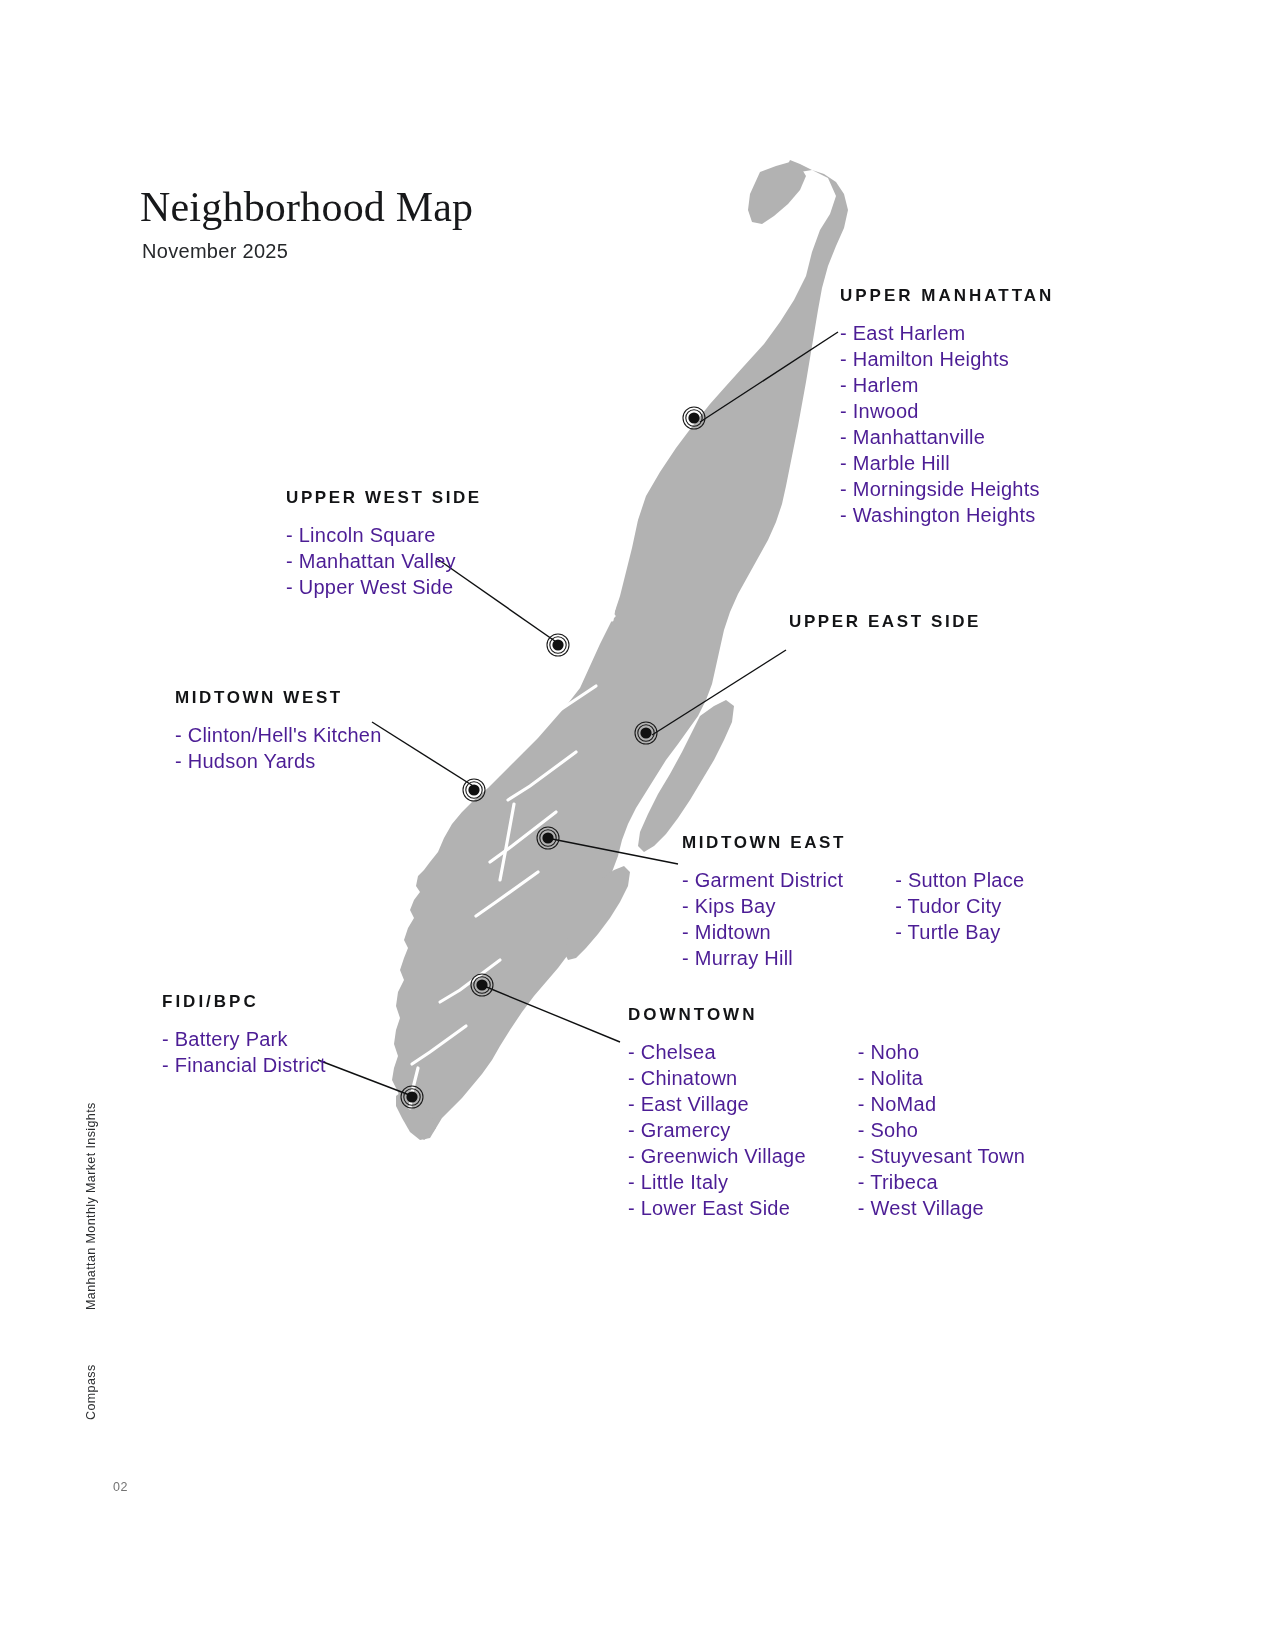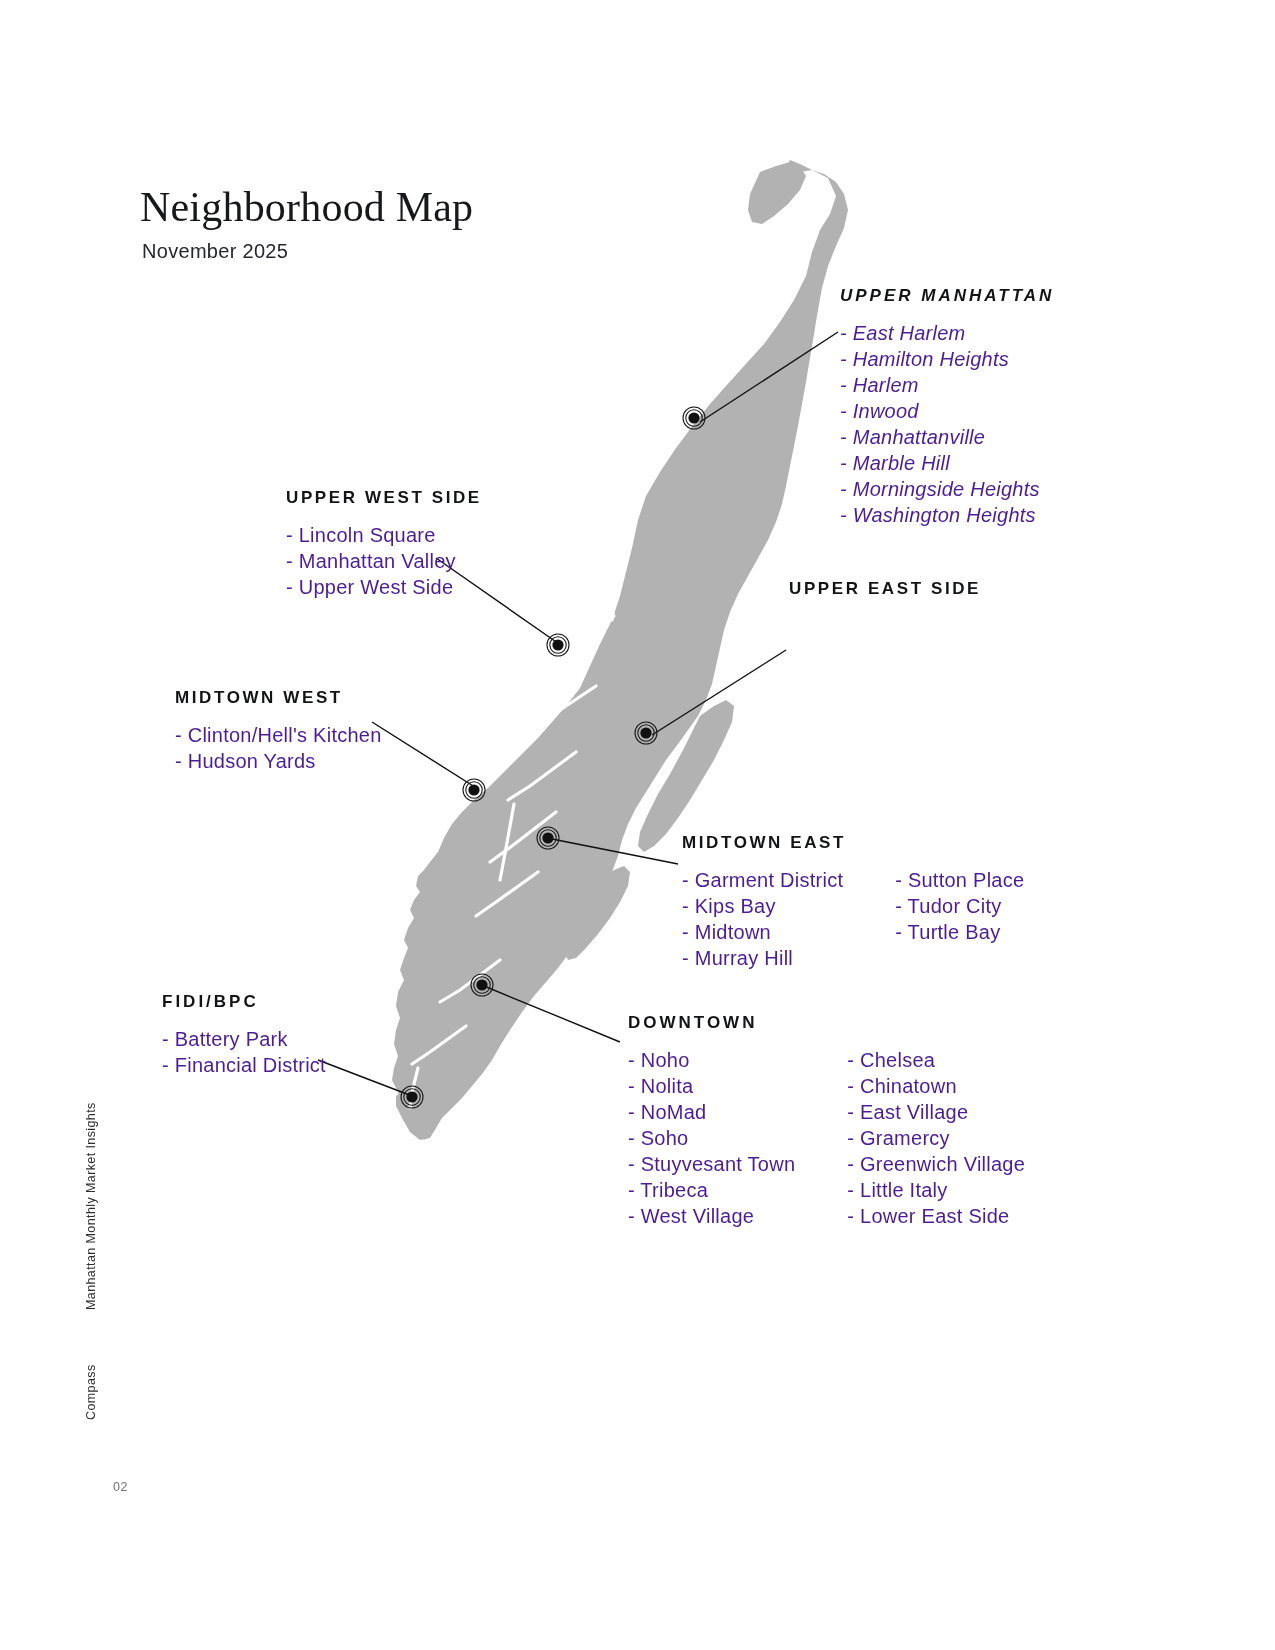--- a/index.html
+++ b/index.html
@@ -98,27 +98,27 @@
   }
   .annot-list li::before {
     content: "- ";
   }
   .two-col {
     display: flex;
     gap: 52px;
   }
 
   
-  #annot-upper-manhattan { left: 840px; top: 286px; font-style: italic; }
+  #annot-upper-manhattan { left: 840px; top: 286px; }
   #annot-upper-west-side { left: 286px; top: 488px; }
-  #annot-upper-east-side { left: 789px; top: 579px; }
+  #annot-upper-east-side { left: 789px; top: 612px; }
   #annot-midtown-west    { left: 175px; top: 688px; }
   #annot-midtown-east    { left: 682px; top: 833px; }
   #annot-fidi-bpc        { left: 162px; top: 992px; }
-  #annot-downtown        { left: 628px; top: 1005px; margin-top: 8px; }
+  #annot-downtown        { left: 628px; top: 1005px; }
 
   #annot-upper-manhattan .annot-title { letter-spacing: 3.0px; }
   #annot-downtown .annot-title { letter-spacing: 3.0px; }
   #annot-fidi-bpc .annot-title { letter-spacing: 3.0px; }
 </style>
 </head>
 <body>
 
 <div id="map-wrap">
   <svg id="map-svg" width="1275" height="1650" viewBox="0 0 1275 1650" xmlns="http://www.w3.org/2000/svg">
@@ -462,31 +462,31 @@
         <li>Battery Park</li>
         <li>Financial District</li>
       </ul>
   </div>
 </div>
 
 <div class="annot" id="annot-downtown">
   <div class="annot-title">DOWNTOWN</div>
   <div class="two-col">
     <ul class="annot-list">
+        <li>Chelsea</li>
+        <li>Chinatown</li>
+        <li>East Village</li>
+        <li>Gramercy</li>
+        <li>Greenwich Village</li>
+        <li>Little Italy</li>
+        <li>Lower East Side</li>
+      </ul>
+    <ul class="annot-list">
         <li>Noho</li>
         <li>Nolita</li>
         <li>NoMad</li>
         <li>Soho</li>
         <li>Stuyvesant Town</li>
         <li>Tribeca</li>
         <li>West Village</li>
       </ul>
-    <ul class="annot-list">
-        <li>Chelsea</li>
-        <li>Chinatown</li>
-        <li>East Village</li>
-        <li>Gramercy</li>
-        <li>Greenwich Village</li>
-        <li>Little Italy</li>
-        <li>Lower East Side</li>
-      </ul>
   </div>
 </div>
 
 </body></html>

